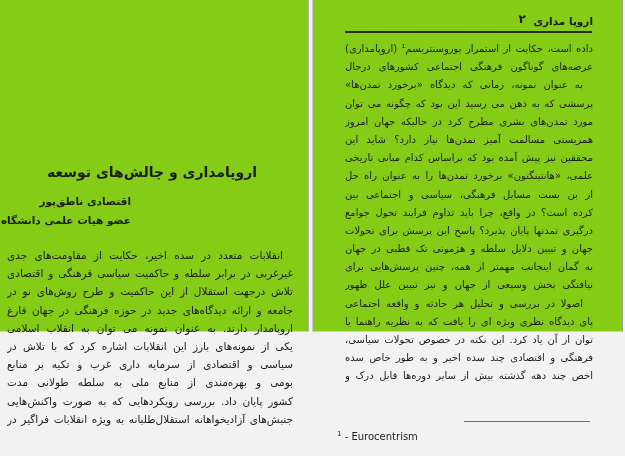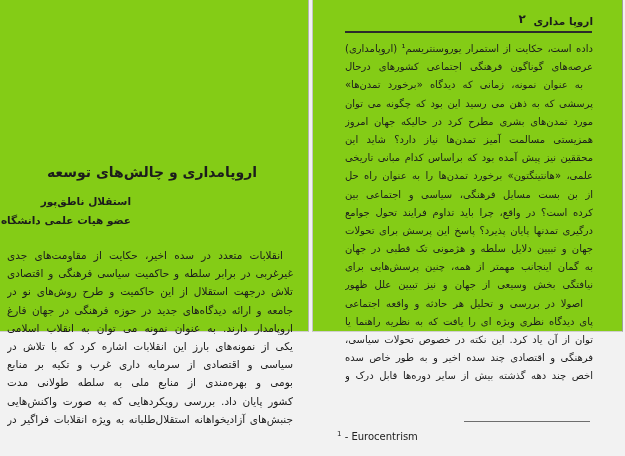--- a/index.html
+++ b/index.html
@@ -76,21 +76,21 @@
   .author-block .affiliation{font-size:10.5px;line-height:19px;white-space:nowrap;}
 </style>
 </head>
 <body>
 
 <div class="canvas">
 
   <div class="page page-left">
     <div class="chapter-title">اروپامداری و چالش‌های توسعه</div>
     <div class="author-block">
-      <div class="author">استقلال ناطق‌پور</div>
+      <div class="author">اقتصادی ناطق‌پور</div>
       <div class="affiliation">عضو هیات علمی دانشگاه تهران</div>
     </div>
     <div class="body-text left-body">
         <div class="tline indent">انقلابات متعدد در سده اخیر، حکایت از مقاومت‌های جدی کشورهای</div>
         <div class="tline">غیرغربی در برابر سلطه و حاکمیت سیاسی فرهنگی و اقتصادی غرب و</div>
         <div class="tline">تلاش درجهت استقلال از این حاکمیت و طرح روش‌های نو در مدیریت</div>
         <div class="tline">جامعه و ارائه دیدگاه‌های جدید در حوزه فرهنگی در جهان فارغ از هژمونی</div>
         <div class="tline">اروپامدار دارند. به عنوان نمونه می توان به انقلاب اسلامی ایران به عنوان</div>
         <div class="tline">یکی از نمونه‌های بارز این انقلابات اشاره کرد که با تلاش در جهت استقلال</div>
         <div class="tline">سیاسی و اقتصادی از سرمایه داری غرب و تکیه بر منابع فرهنگی و اقتصادی</div>

